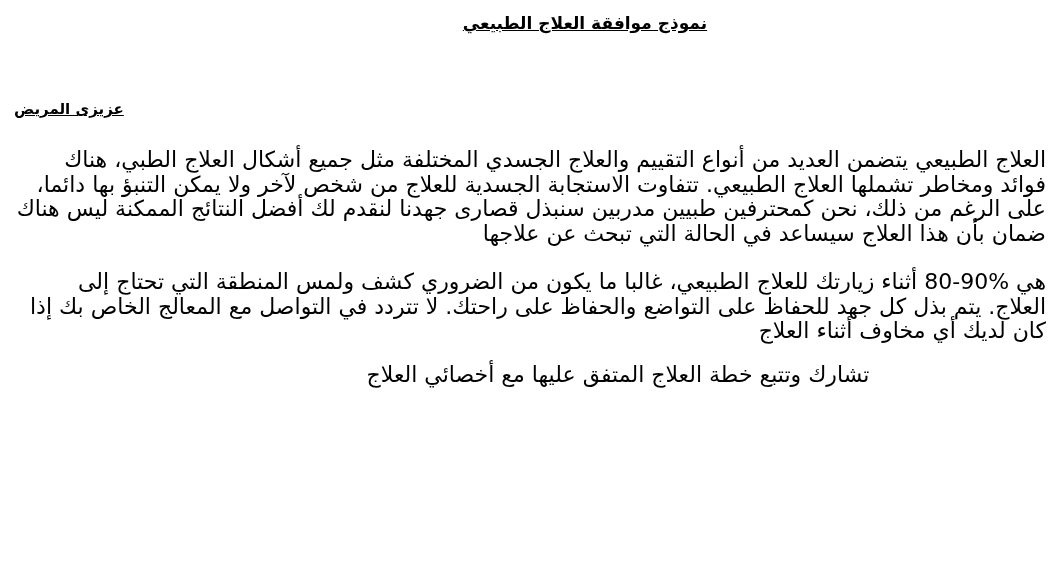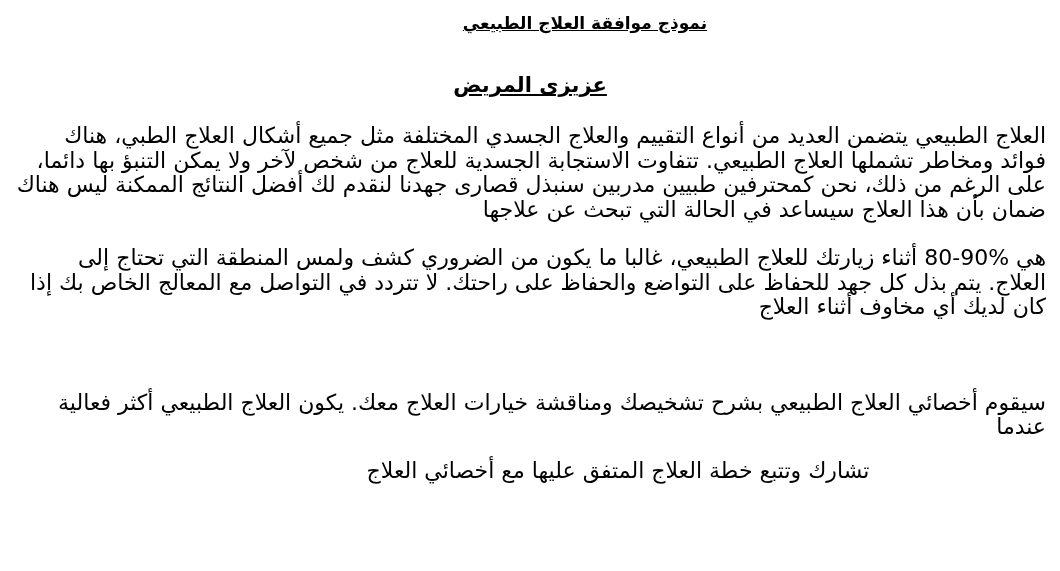--- a/index.html
+++ b/index.html
@@ -24,25 +24,25 @@
   .doc-title {
     font-size: 17px;
     font-weight: bold;
     text-decoration: underline;
     text-align: center;
     margin: 0 0 0 0;
     margin-left: 110px; 
     line-height: 26px;
   }
   .salutation {
-    font-size: 21px;
+    font-size: 15px;
     font-weight: bold;
     text-decoration: underline;
-    text-align: center;
-    margin: 36px 0 0 0;
+    text-align: left;
+    margin: 60px 0 0 0;
     line-height: 26px;
   }
   p.para {
     font-size: 22px;
     line-height: 24.5px;
     text-align: right;
     margin: 0;
   }
   p.intro {
     margin-top: 26px;
@@ -70,17 +70,16 @@
 
   <h1 class="doc-title">نموذج موافقة العلاج الطبيعي</h1>
 
   <h2 class="salutation">عزيزى المريض</h2>
 
   <p class="para intro">العلاج الطبيعي يتضمن العديد من أنواع التقييم والعلاج الجسدي المختلفة مثل جميع أشكال العلاج الطبي، هناك فوائد ومخاطر تشملها العلاج الطبيعي. تتفاوت الاستجابة الجسدية للعلاج من شخص لآخر ولا يمكن التنبؤ بها دائما، على الرغم من ذلك، نحن كمحترفين طبيين مدربين سنبذل قصارى جهدنا لنقدم لك أفضل النتائج الممكنة ليس هناك ضمان بأن هذا العلاج سيساعد في الحالة التي تبحث عن علاجها</p>
 
 
   <p class="para success-rates">هي %90-80 أثناء زيارتك للعلاج الطبيعي، غالبا ما يكون من الضروري كشف ولمس المنطقة التي تحتاج إلى العلاج. يتم بذل كل جهد للحفاظ على التواضع والحفاظ على راحتك. لا تتردد في التواصل مع المعالج الخاص بك إذا كان لديك أي مخاوف أثناء العلاج</p>
 
-  <p class="para therapist">سيقوم أخصائي العلاج الطبيعي بشرح تشخيصك ومناقشة خيارات العلاج معك. يكون العلاج الطبيعي أكثر فعالية عندما</p>
 
   <p class="para closing">تشارك وتتبع خطة العلاج المتفق عليها مع أخصائي العلاج</p>
 
 </div>
 
 </body></html>

